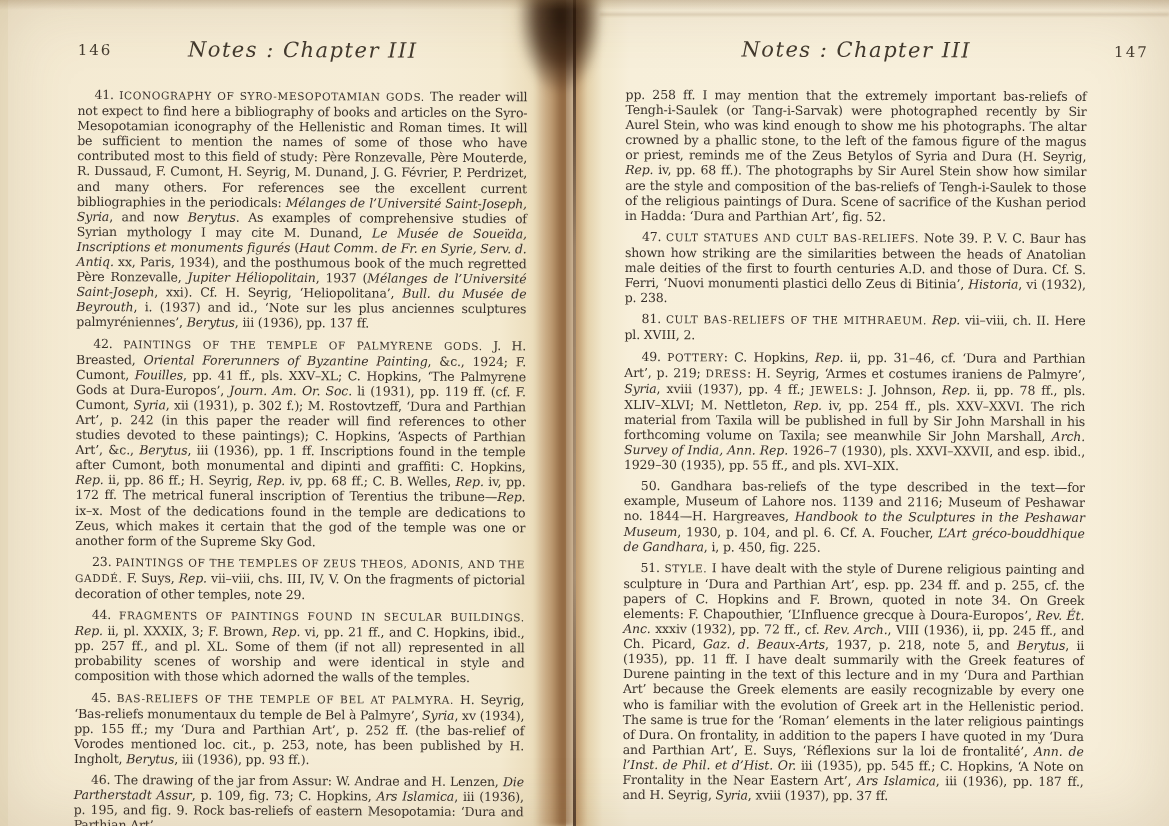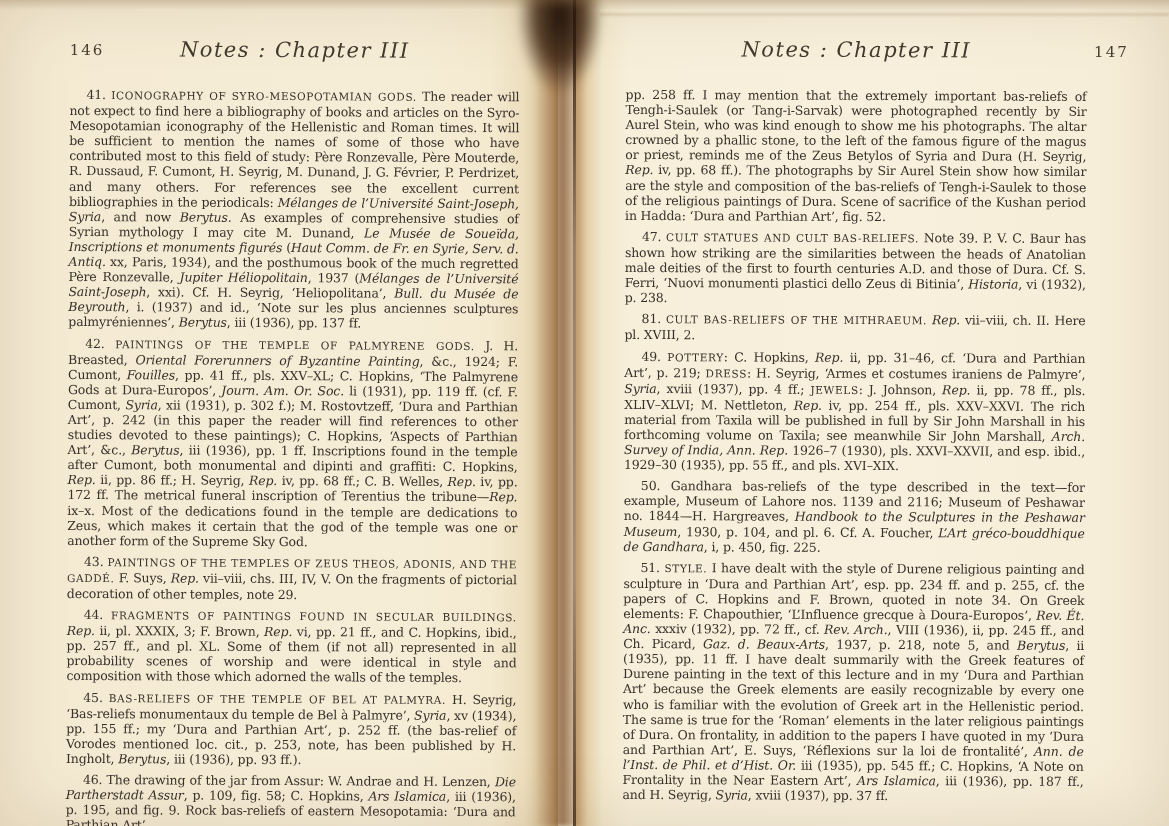--- a/index.html
+++ b/index.html
@@ -6,21 +6,21 @@
   .screenshot{
     position:relative;
     width:1169px;height:826px;
     overflow:hidden;
     background:#efe4c8;
     font-family:"DejaVu Serif", serif;
   }
   
   .page{position:absolute;top:0;height:826px;}
   .page-left{
-    left:0;width:558px;
+    left:8px;width:558px;
     background:linear-gradient(90deg,#f4ead2 0%,#f6edd7 70%,#f4ead0 88%,#ecdebd 94%,#d9c299 97.5%,#c2a173 100%);
   }
   .page-right{
     left:576px;width:593px;
     background:linear-gradient(90deg,#cfae80 0%,#e4d2ac 2%,#f2e8cd 4.5%,#f7efda 9%,#f8f0dc 55%,#f6edd7 100%);
   }
   
   .gutter-shade{
     position:absolute;left:534px;top:0;width:52px;height:826px;
     background:linear-gradient(90deg,rgba(120,80,45,0) 0%,rgba(150,100,60,0.45) 35%,rgba(120,75,40,0.72) 55%,rgba(150,105,65,0.32) 78%,rgba(150,105,65,0) 100%);
@@ -50,21 +50,21 @@
   }
   
   .inner{position:relative;height:100%;box-sizing:border-box;}
   .page-left .inner{padding:88px 38px 0 70px;transform:rotate(0.3deg);transform-origin:50% 0;}
   .page-right .inner{padding:88px 82px 0 50px;transform:rotate(0.25deg);transform-origin:50% 0;}
   .folio{
     position:absolute;top:42px;
     font-size:15px;letter-spacing:2px;color:#453c31;
   }
   .folio-left{left:70px;}
-  .folio-right{right:40px;}
+  .folio-right{right:20px;}
   .running-head{
     position:absolute;top:38px;left:0;right:0;
     text-align:center;
     font-style:italic;font-size:21px;letter-spacing:1.5px;color:#42392e;
   }
   .page-left .running-head{left:70px;right:38px;}
   .page-right .running-head{left:50px;right:82px;}
   
   .note{
     margin:0;
@@ -82,24 +82,24 @@
 
 <div class="screenshot">
 
   <div class="page page-left">
     <div class="inner">
       <span class="folio folio-left">146</span>
       <div class="running-head">Notes : Chapter III</div>
       <div class="notes">
           <p class="note"><span>41. </span><span class="sc">ICONOGRAPHY OF SYRO-MESOPOTAMIAN GODS.</span><span> The reader will not expect to find here a bibliography of books and articles on the Syro-Mesopotamian iconography of the Hellenistic and Roman times. It will be sufficient to mention the names of some of those who have contributed most to this field of study: Père Ronzevalle, Père Mouterde, R. Dussaud, F. Cumont, H. Seyrig, M. Dunand, J. G. Février, P. Perdrizet, and many others. For references see the excellent current bibliographies in the periodicals: </span><span class="it">Mélanges de l’Université Saint-Joseph, Syria</span><span>, and now </span><span class="it">Berytus</span><span>. As examples of comprehensive studies of Syrian mythology I may cite M. Dunand, </span><span class="it">Le Musée de Soueïda, Inscriptions et monuments figurés</span><span> (</span><span class="it">Haut Comm. de Fr. en Syrie, Serv. d. Antiq.</span><span> xx, Paris, 1934), and the posthumous book of the much regretted Père Ronzevalle, </span><span class="it">Jupiter Héliopolitain</span><span>, 1937 (</span><span class="it">Mélanges de l’Université Saint-Joseph</span><span>, xxi). Cf. H. Seyrig, ‘Heliopolitana’, </span><span class="it">Bull. du Musée de Beyrouth</span><span>, i. (1937) and id., ‘Note sur les plus anciennes sculptures palmyréniennes’, </span><span class="it">Berytus</span><span>, iii (1936), pp. 137 ff.</span></p>
           <p class="note"><span>42. </span><span class="sc">PAINTINGS OF THE TEMPLE OF PALMYRENE GODS.</span><span> J. H. Breasted, </span><span class="it">Oriental Forerunners of Byzantine Painting</span><span>, &amp;c., 1924; F. Cumont, </span><span class="it">Fouilles</span><span>, pp. 41 ff., pls. XXV–XL; C. Hopkins, ‘The Palmyrene Gods at Dura-Europos’, </span><span class="it">Journ. Am. Or. Soc.</span><span> li (1931), pp. 119 ff. (cf. F. Cumont, </span><span class="it">Syria</span><span>, xii (1931), p. 302 f.); M. Rostovtzeff, ‘Dura and Parthian Art’, p. 242 (in this paper the reader will find references to other studies devoted to these paintings); C. Hopkins, ‘Aspects of Parthian Art’, &amp;c., </span><span class="it">Berytus</span><span>, iii (1936), pp. 1 ff. Inscriptions found in the temple after Cumont, both monumental and dipinti and graffiti: C. Hopkins, </span><span class="it">Rep.</span><span> ii, pp. 86 ff.; H. Seyrig, </span><span class="it">Rep.</span><span> iv, pp. 68 ff.; C. B. Welles, </span><span class="it">Rep.</span><span> iv, pp. 172 ff. The metrical funeral inscription of Terentius the tribune—</span><span class="it">Rep.</span><span> ix–x. Most of the dedications found in the temple are dedications to Zeus, which makes it certain that the god of the temple was one or another form of the Supreme Sky God.</span></p>
-          <p class="note"><span>43. </span><span class="sc">PAINTINGS OF THE TEMPLES OF ZEUS THEOS, ADONIS, AND THE GADDÉ.</span><span> F. Suys, </span><span class="it">Rep.</span><span> vii–viii, chs. III, IV, V. On the fragments of pictorial decoration of other temples, note 29.</span></p>
+          <p class="note"><span>23. </span><span class="sc">PAINTINGS OF THE TEMPLES OF ZEUS THEOS, ADONIS, AND THE GADDÉ.</span><span> F. Suys, </span><span class="it">Rep.</span><span> vii–viii, chs. III, IV, V. On the fragments of pictorial decoration of other temples, note 29.</span></p>
           <p class="note"><span>44. </span><span class="sc">FRAGMENTS OF PAINTINGS FOUND IN SECULAR BUILDINGS.</span><span> </span><span class="it">Rep.</span><span> ii, pl. XXXIX, 3; F. Brown, </span><span class="it">Rep.</span><span> vi, pp. 21 ff., and C. Hopkins, ibid., pp. 257 ff., and pl. XL. Some of them (if not all) represented in all probability scenes of worship and were identical in style and composition with those which adorned the walls of the temples.</span></p>
           <p class="note"><span>45. </span><span class="sc">BAS-RELIEFS OF THE TEMPLE OF BEL AT PALMYRA.</span><span> H. Seyrig, ‘Bas-reliefs monumentaux du temple de Bel à Palmyre’, </span><span class="it">Syria</span><span>, xv (1934), pp. 155 ff.; my ‘Dura and Parthian Art’, p. 252 ff. (the bas-relief of Vorodes mentioned loc. cit., p. 253, note, has been published by H. Ingholt, </span><span class="it">Berytus</span><span>, iii (1936), pp. 93 ff.).</span></p>
-          <p class="note"><span>46. The drawing of the jar from Assur: W. Andrae and H. Lenzen, </span><span class="it">Die Partherstadt Assur</span><span>, p. 109, fig. 58; C. Hopkins, </span><span class="it">Ars Islamica</span><span>, iii (1936), p. 195, and fig. 9. Rock bas-reliefs of eastern Mesopotamia: ‘Dura and Parthian Art’,</span></p>
+          <p class="note"><span>46. The drawing of the jar from Assur: W. Andrae and H. Lenzen, </span><span class="it">Die Partherstadt Assur</span><span>, p. 109, fig. 73; C. Hopkins, </span><span class="it">Ars Islamica</span><span>, iii (1936), p. 195, and fig. 9. Rock bas-reliefs of eastern Mesopotamia: ‘Dura and Parthian Art’,</span></p>
         </div>
     </div>
   </div>
 
   <div class="page page-right">
     <div class="inner">
       <div class="running-head">Notes : Chapter III</div>
       <span class="folio folio-right">147</span>
       <div class="notes">
           <p class="note cont"><span>pp. 258 ff. I may mention that the extremely important bas-reliefs of Tengh-i-Saulek (or Tang-i-Sarvak) were photographed recently by Sir Aurel Stein, who was kind enough to show me his photographs. The altar crowned by a phallic stone, to the left of the famous figure of the magus or priest, reminds me of the Zeus Betylos of Syria and Dura (H. Seyrig, </span><span class="it">Rep.</span><span> iv, pp. 68 ff.). The photographs by Sir Aurel Stein show how similar are the style and composition of the bas-reliefs of Tengh-i-Saulek to those of the religious paintings of Dura. Scene of sacrifice of the Kushan period in Hadda: ‘Dura and Parthian Art’, fig. 52.</span></p>

